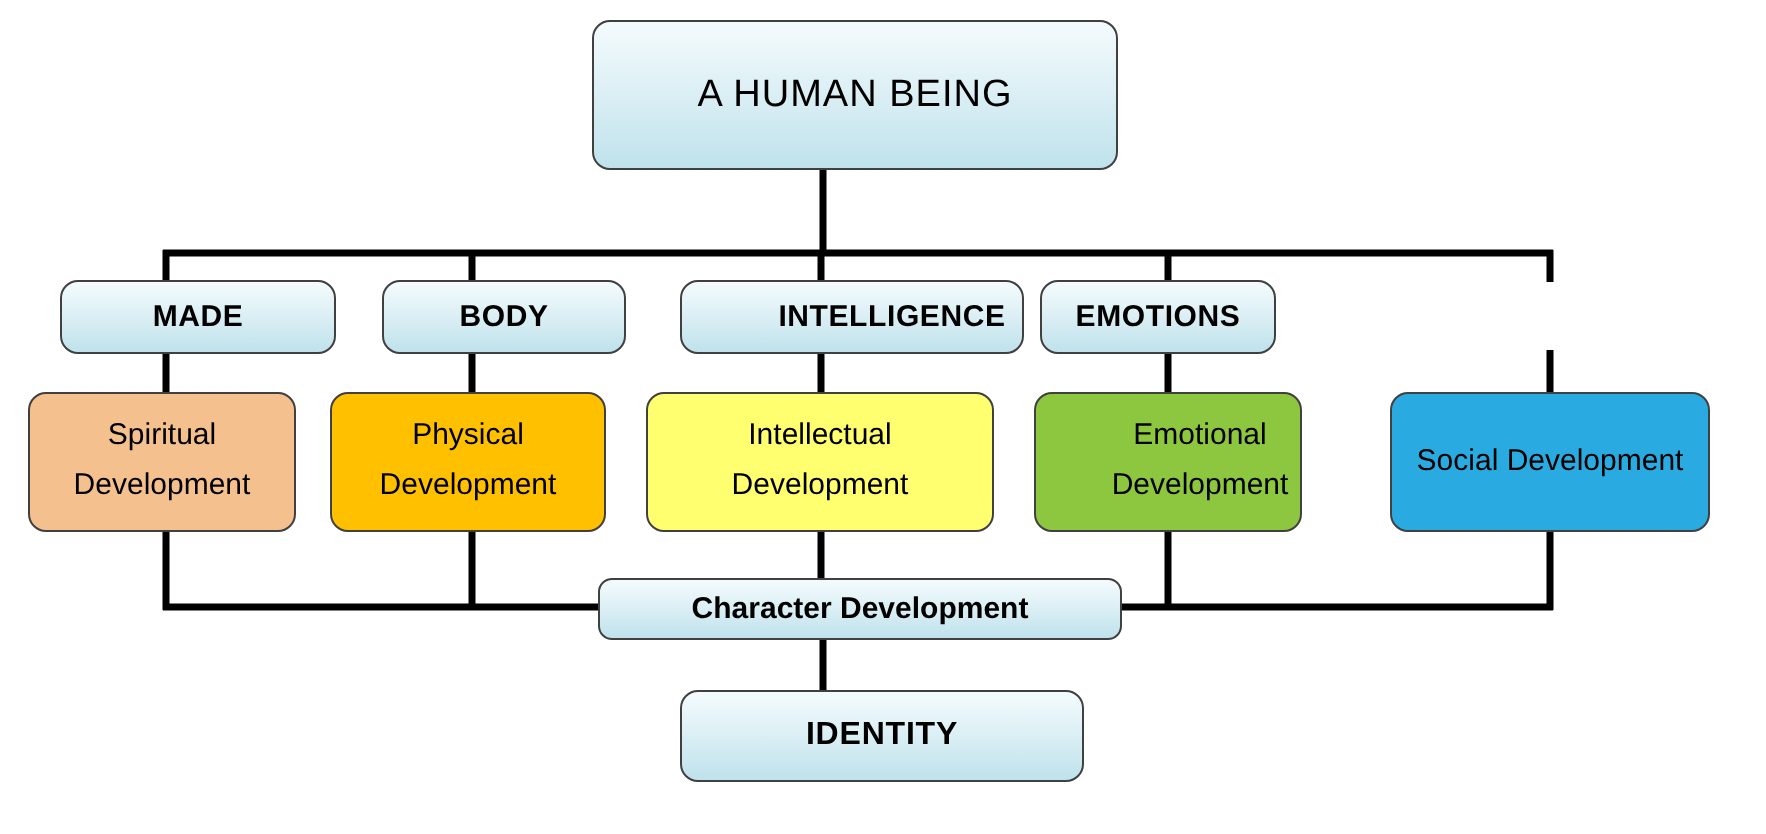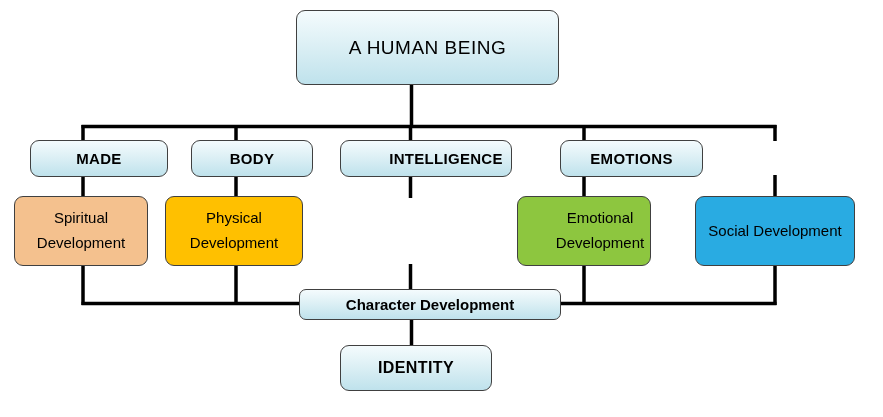--- a/index.html
+++ b/index.html
@@ -29,34 +29,34 @@
     margin-left:16px;
   }
   .title-box{
     left:280px;top:10px;width:263px;height:75px;
     font-size:19px;letter-spacing:0.5px;line-height:1.75;
   }
   .cat{height:37px;top:140px;font-size:15px;font-weight:bold;letter-spacing:0.3px;}
   .cat-soul{left:14px;width:138px;}
   .cat-body{left:175px;width:122px;}
   .cat-intelligence{left:324px;width:172px;padding-left:40px;}
-  .cat-emotions{left:544px;width:143px;}
+  .cat-emotions{left:504px;width:118px;}
   .cat-social{left:684px;width:182px;}
   .dev{top:196px;height:70px;font-size:15px;line-height:1.65;padding:0 8px;}
   .dev-spiritual{left:14px;width:134px;}
   .dev-physical{left:165px;width:138px;}
   .dev-intellectual{left:323px;width:174px;}
   .dev-emotional{left:517px;width:134px;padding-left:40px;}
   .dev-social{left:695px;width:160px;}
   .character-box{
     left:283px;top:289px;width:262px;height:31px;
     font-size:15px;font-weight:bold;border-radius:7px;
   }
   .identity-box{
-    left:324px;top:345px;width:152px;height:46px;
+    left:324px;top:345px;width:202px;height:46px;
     font-size:16px;font-weight:bold;letter-spacing:0.4px;
   }
 </style>
 </head>
 <body>
 
 <div class="stage">
 
   <svg class="connectors" width="883" height="417" viewBox="0 0 883 417">
     <g stroke="#000000" stroke-width="3.5" fill="none">
@@ -105,20 +105,23 @@
   <div class="box cool cat cat-emotions">
     <span>EMOTIONS</span>
   </div>
 
   <div class="box dev dev-spiritual" style="background-color: rgb(244, 193, 142);">
     <span>Spiritual Development</span>
   </div>
   <div class="box dev dev-physical" style="background-color: rgb(255, 192, 0);">
     <span>Physical Development</span>
   </div>
+  <div class="box dev dev-intellectual" style="background-color: rgb(255, 255, 112);">
+    <span>Intellectual Development</span>
+  </div>
   <div class="box dev dev-emotional" style="background-color: rgb(141, 198, 63);">
     <span>Emotional Development</span>
   </div>
   <div class="box dev dev-social" style="background-color: rgb(41, 171, 226);">
     <span>Social Development</span>
   </div>
 
   <div class="box cool character-box">
     <span>Character Development</span>
   </div>

